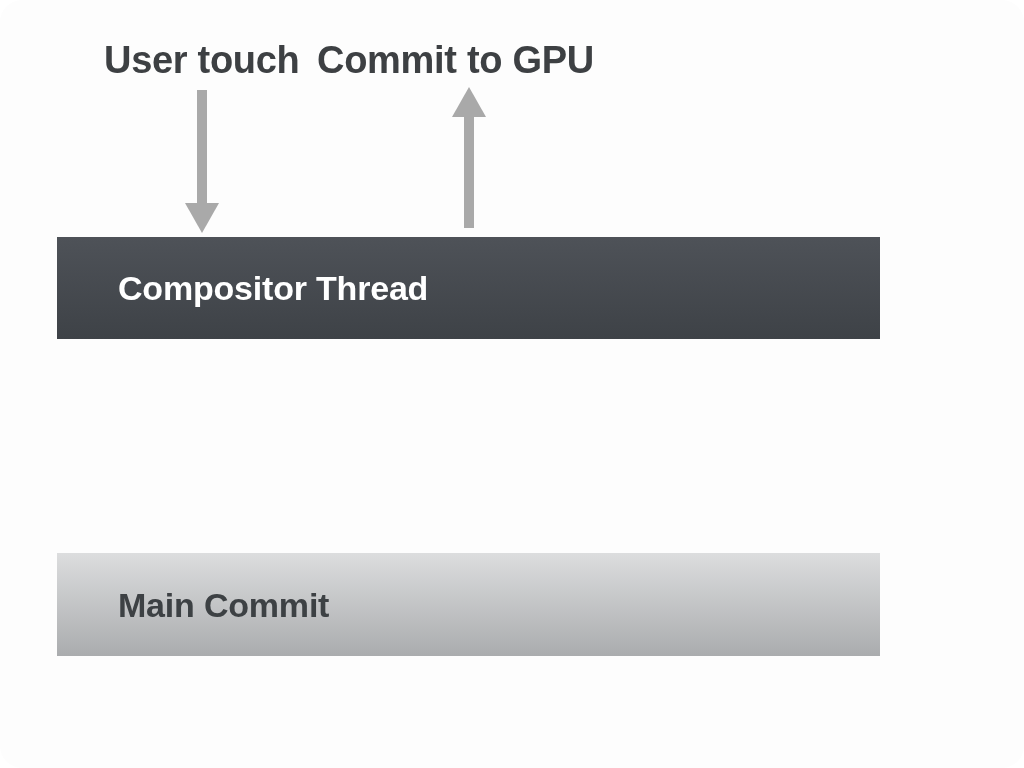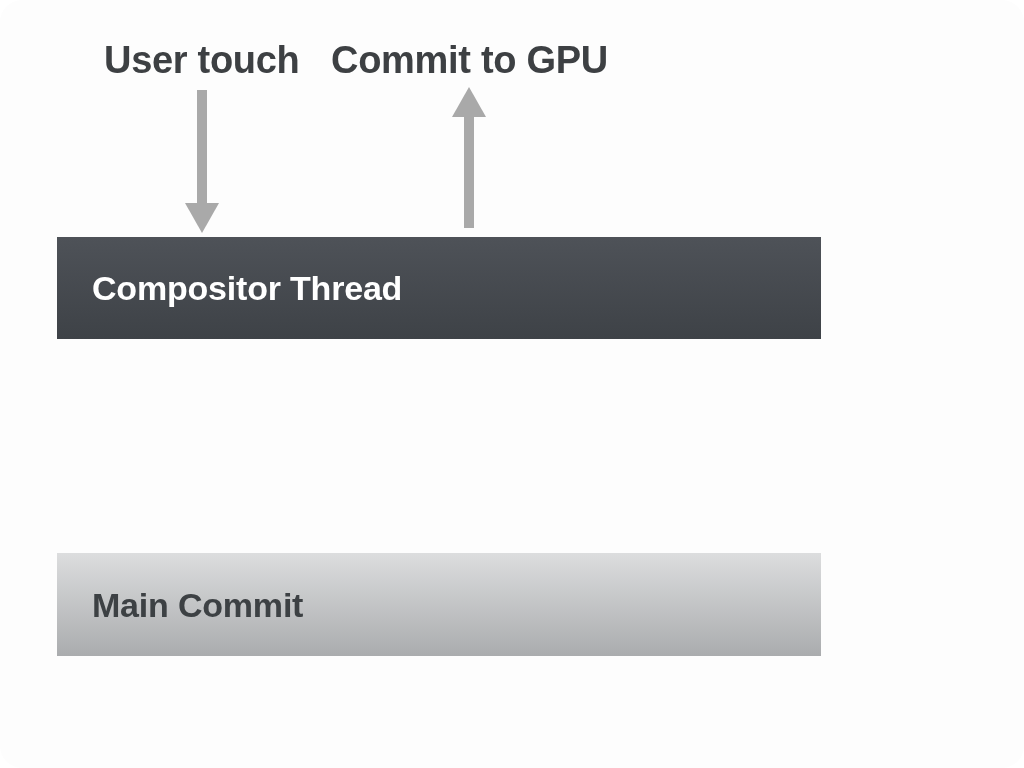--- a/index.html
+++ b/index.html
@@ -19,21 +19,21 @@
     position: absolute;
     top: 41px;
     font-size: 38px;
     font-weight: 700;
     letter-spacing: -0.3px;
     color: var(--label-text, #3d4043);
     white-space: nowrap;
     line-height: 1;
   }
   .top-label.user-touch { left: 104px; }
-  .top-label.commit-gpu { left: 331px; }
+  .top-label.commit-gpu { left: 317px; }
 
   .arrow { position: absolute; }
   .arrow .shaft {
     position: absolute;
     width: 10px;
     background: var(--arrow, #a9a9a9);
   }
   .arrow .head {
     position: absolute;
     width: 0;
@@ -56,24 +56,24 @@
     left: 0; top: 0;
     border-left: 17px solid transparent;
     border-right: 17px solid transparent;
     border-bottom: 30px solid var(--arrow, #a9a9a9);
   }
   .arrow-up .shaft { left: 12px; top: 28px; height: 113px; }
 
   .bar {
     position: absolute;
     left: 57px;
-    width: 764px;
+    width: 823px;
     display: flex;
     align-items: center;
-    padding-left: 35px;
+    padding-left: 61px;
     box-sizing: border-box;
   }
   .bar-compositor {
     top: 237px;
     height: 102px;
     background: linear-gradient(180deg,
       var(--compositor-bar-top, #4e5258),
       var(--compositor-bar-bottom, #3e4247));
   }
   .bar-compositor .bar-label {

